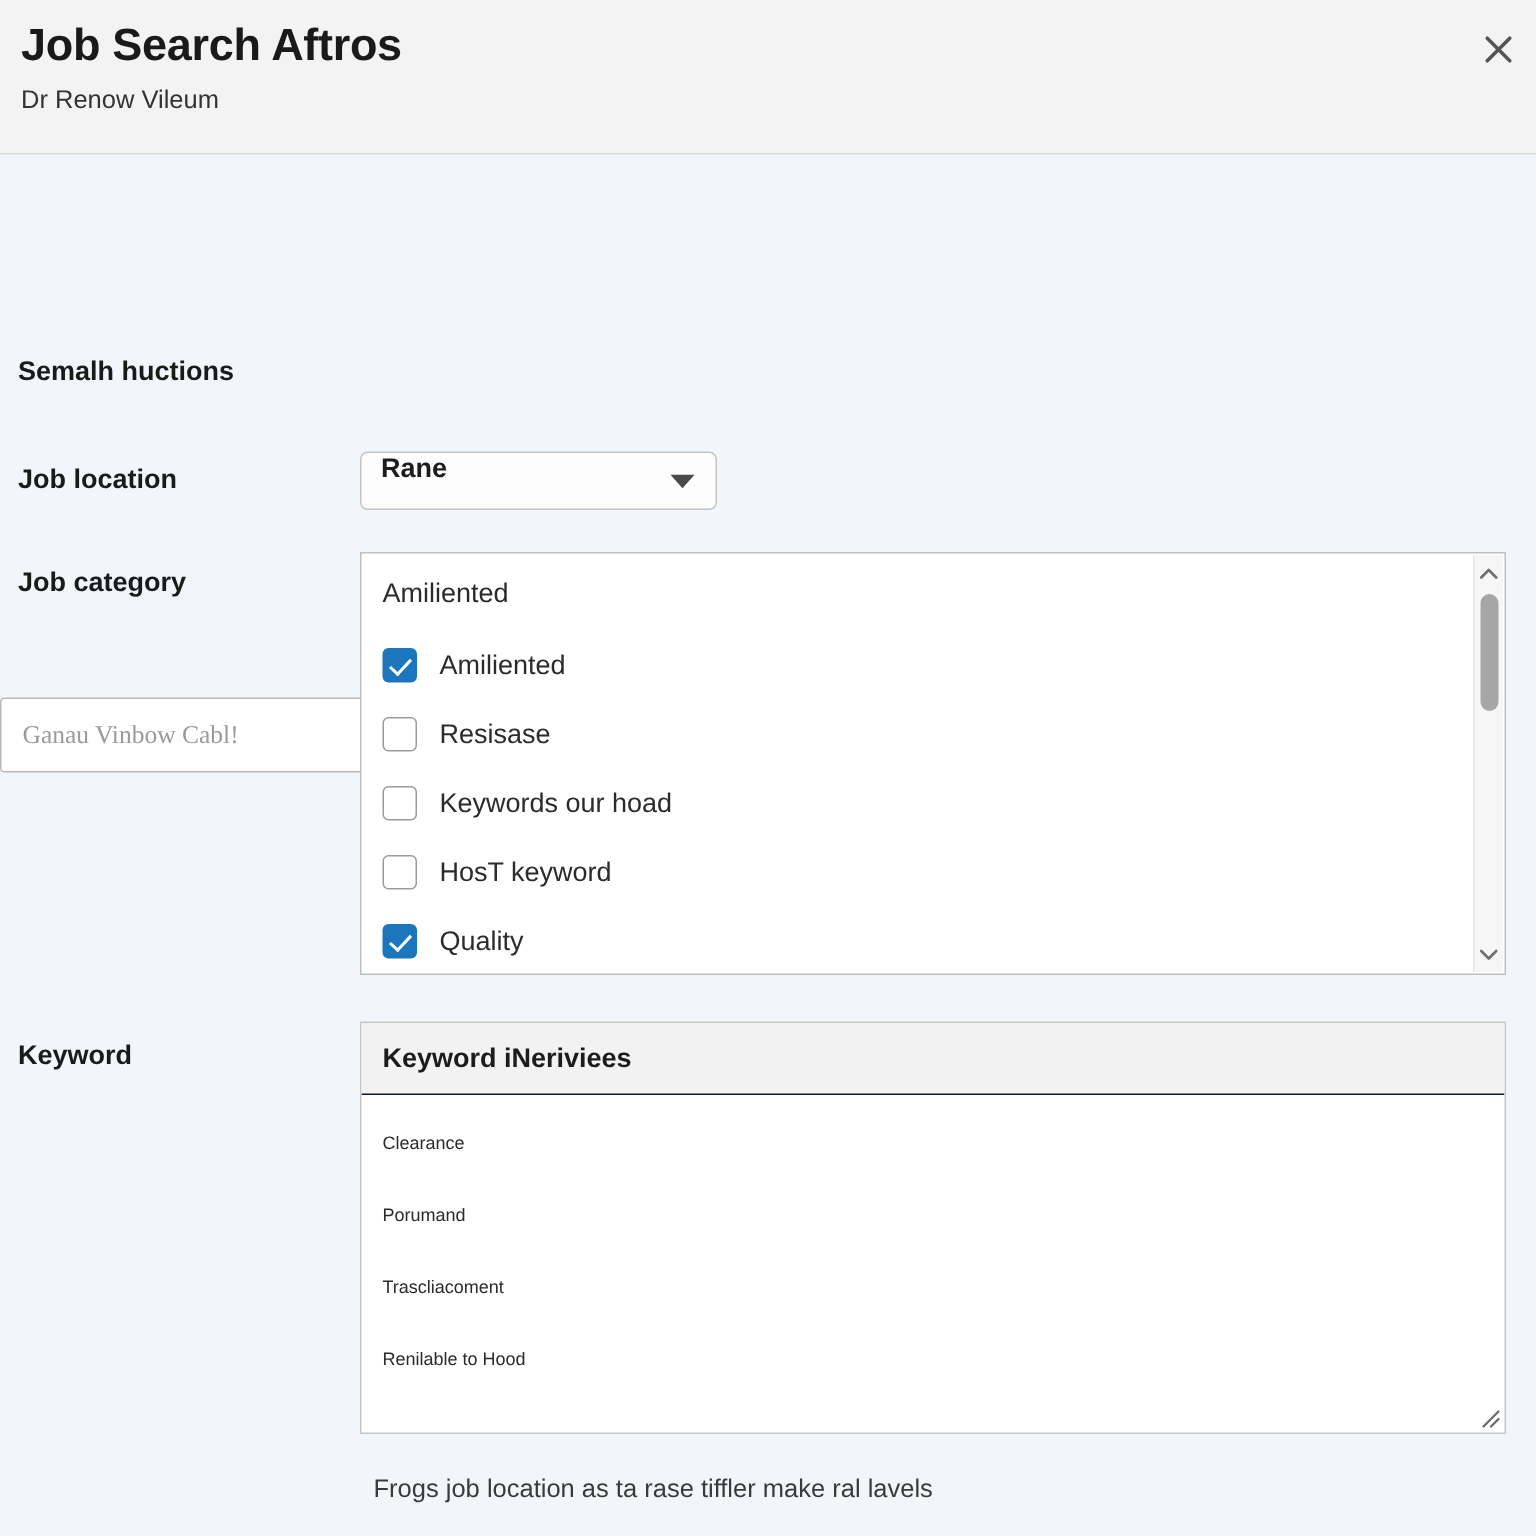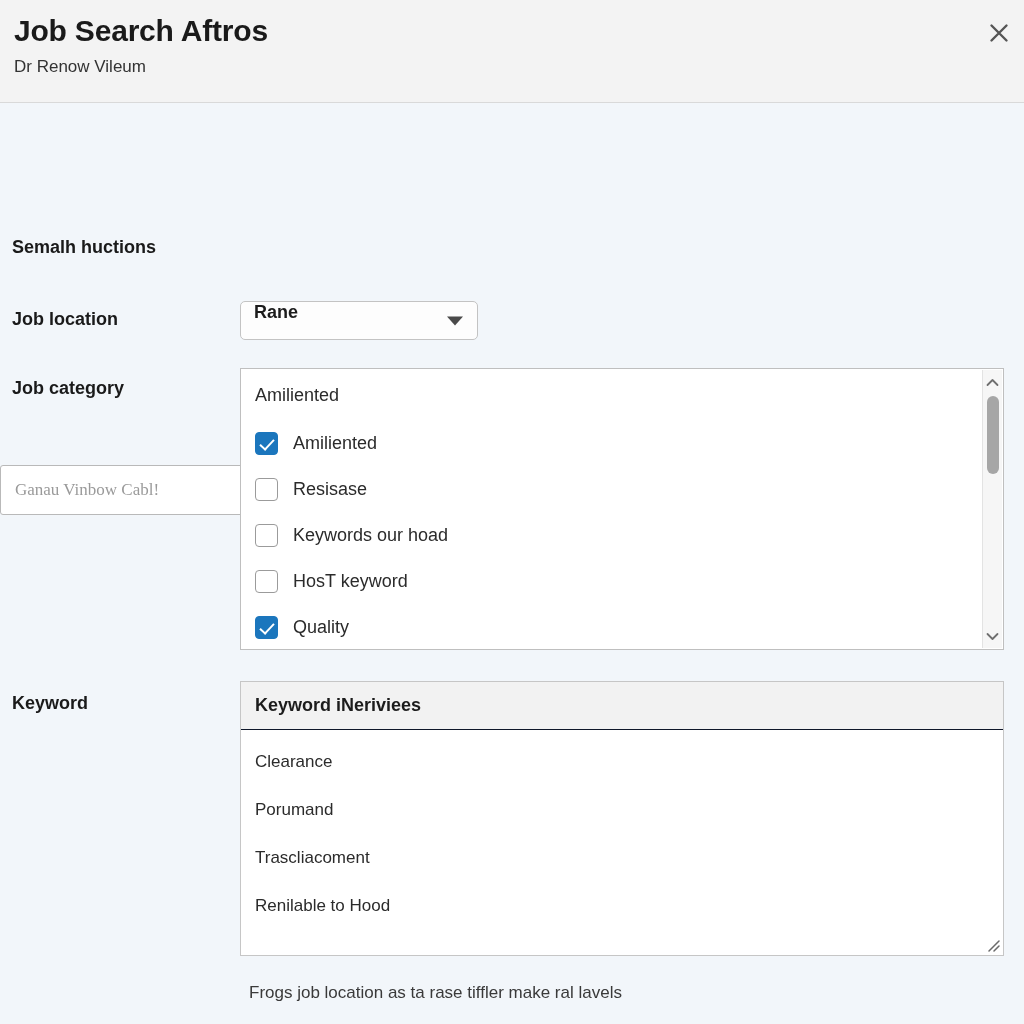--- a/index.html
+++ b/index.html
@@ -273,21 +273,21 @@
     font-size: 18px;
     font-weight: bold;
     color: #1c1c1c;
     box-sizing: border-box;
   }
   .keyword-list { padding: 8px 0 0 14px; }
   .keyword-item {
     height: 48px;
     display: flex;
     align-items: center;
-    font-size: 17px;
+    font-size: 12px;
     color: #2b2b2b;
     cursor: pointer;
   }
   .resize-grip {
     position: absolute;
     right: 3px;
     bottom: 3px;
     width: 16px;
     height: 16px;
     cursor: nwse-resize;

